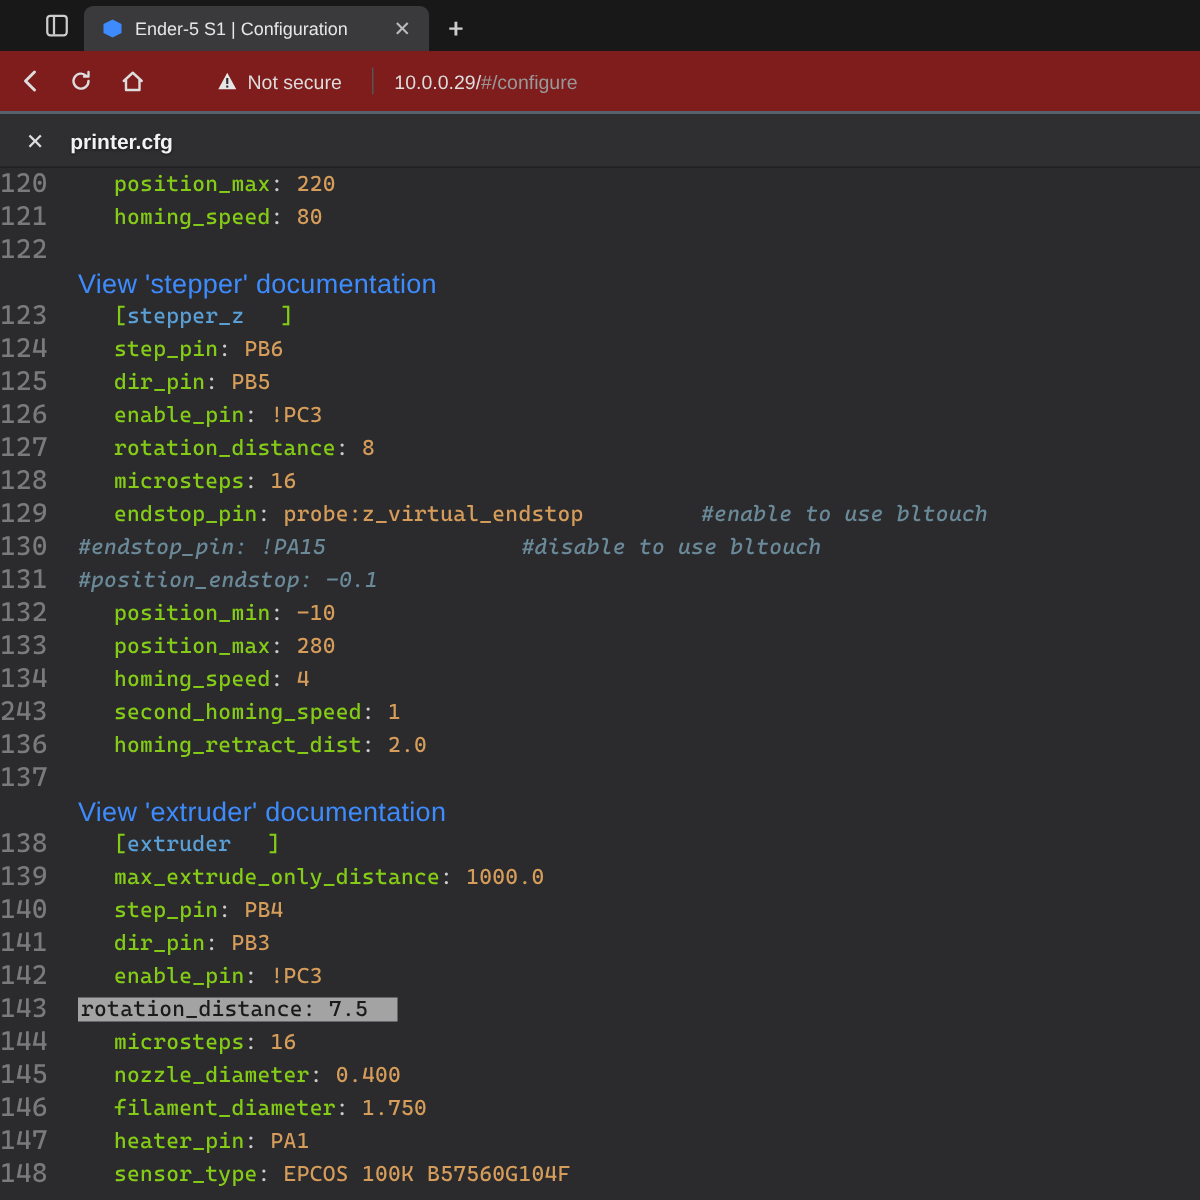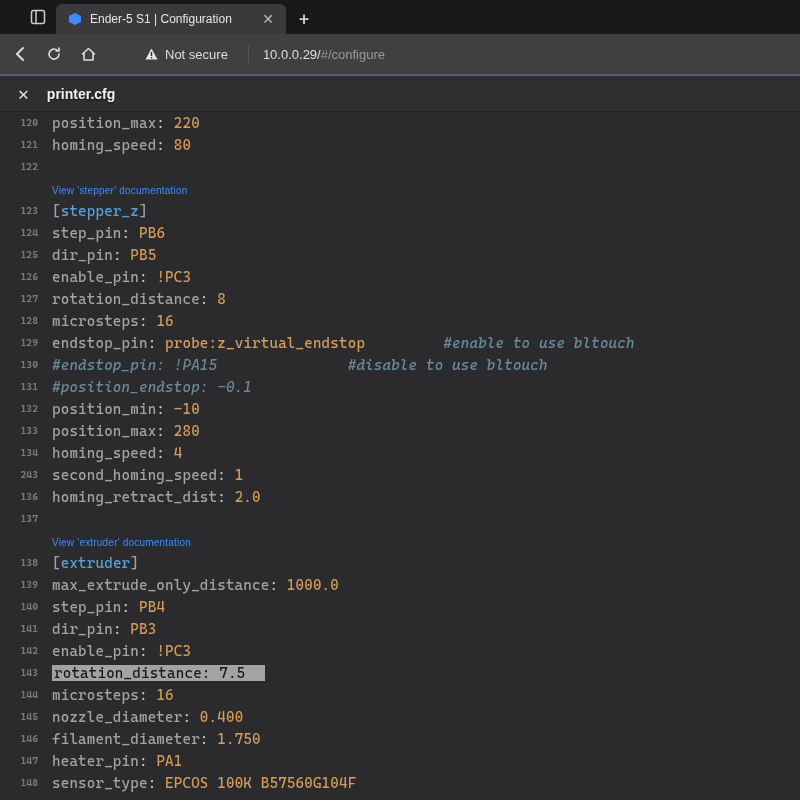--- a/index.html
+++ b/index.html
@@ -32,21 +32,21 @@
     font-family: -apple-system, "Segoe UI", sans-serif;
     font-size: 12px;
   }
   .tab .favicon { color: #3d8bfd; font-size: 14px; }
   .tab .title { flex: 1; white-space: nowrap; overflow: hidden; text-overflow: ellipsis; }
   .tab .close { color: #bbb; font-size: 14px; cursor: pointer; }
   .newtab { width: 36px; display:flex; align-items:center; justify-content:center; color:#ccc; font-size:18px; margin-top:4px; }
 
   .addrbar {
     height: 40px;
-    background: #404040;
+    background: #7f1d1d;
     display: flex; align-items: center; gap: 14px;
     padding: 0 12px;
     color: #ddd;
     font-family: -apple-system, "Segoe UI", sans-serif;
     font-size: 13px;
   }
   .addrbar .nav-btn { width: 20px; text-align:center; color:#ddd; }
   .addrbar .secure { display:flex; align-items:center; gap:6px; padding:0 6px; }
   .addrbar .divider { width:1px; height:18px; background:#555; }
   .addrbar .url { color:#ddd; }
@@ -63,31 +63,30 @@
   .header .close-x { color:#e0e0e0; font-size:18px; cursor:pointer; }
   .header .fname {
     color:#f2f2f2; font-size:14px; font-weight:600;
     font-family: -apple-system, "Segoe UI", sans-serif;
     text-shadow: 0 1px 2px rgba(0,0,0,.6);
   }
 
   .editor { display:flex; flex-direction:column; }
   .line { display:flex; align-items:flex-start; height:22px; line-height:22px; }
   .gutter {
-    width: 52px; text-align:right; padding-right: 14px;
+    width: 52px; text-align:left; padding-right: 14px;
     color:#7a7a7d; user-select:none;
-    font-size:10px;
-    font-weight:bold;
+    font-size:18px;
   }
   .code { white-space: pre; font-size:14.5px; letter-spacing: 0.2px; }
-  .doclink { color:#3d8bfd; font-family: -apple-system, "Segoe UI", sans-serif; font-size:10px; cursor:pointer; }
+  .doclink { color:#3d8bfd; font-family: -apple-system, "Segoe UI", sans-serif; font-size:18px; cursor:pointer; }
   .doclink-line .gutter { visibility:hidden; }
 
   
-  .tk-key    { color:#a3a3a3; }   
+  .tk-key    { color:#84cc16;margin-left:24px; }   
   .tk-punc   { color:#cccccc; }
   .tk-val    { color:#d69d5a;margin-top:24px; }   
   .tk-id     { color:#5aa0d6; }   
   .tk-cmt    { color:#6b8a99; font-style: italic; }
   .tk-hl     { background:#a3a3a3; color:#1a1a1a; padding:0 2px; }
 
   svg { display:block; }
 </style>
 </head>
 <body>

